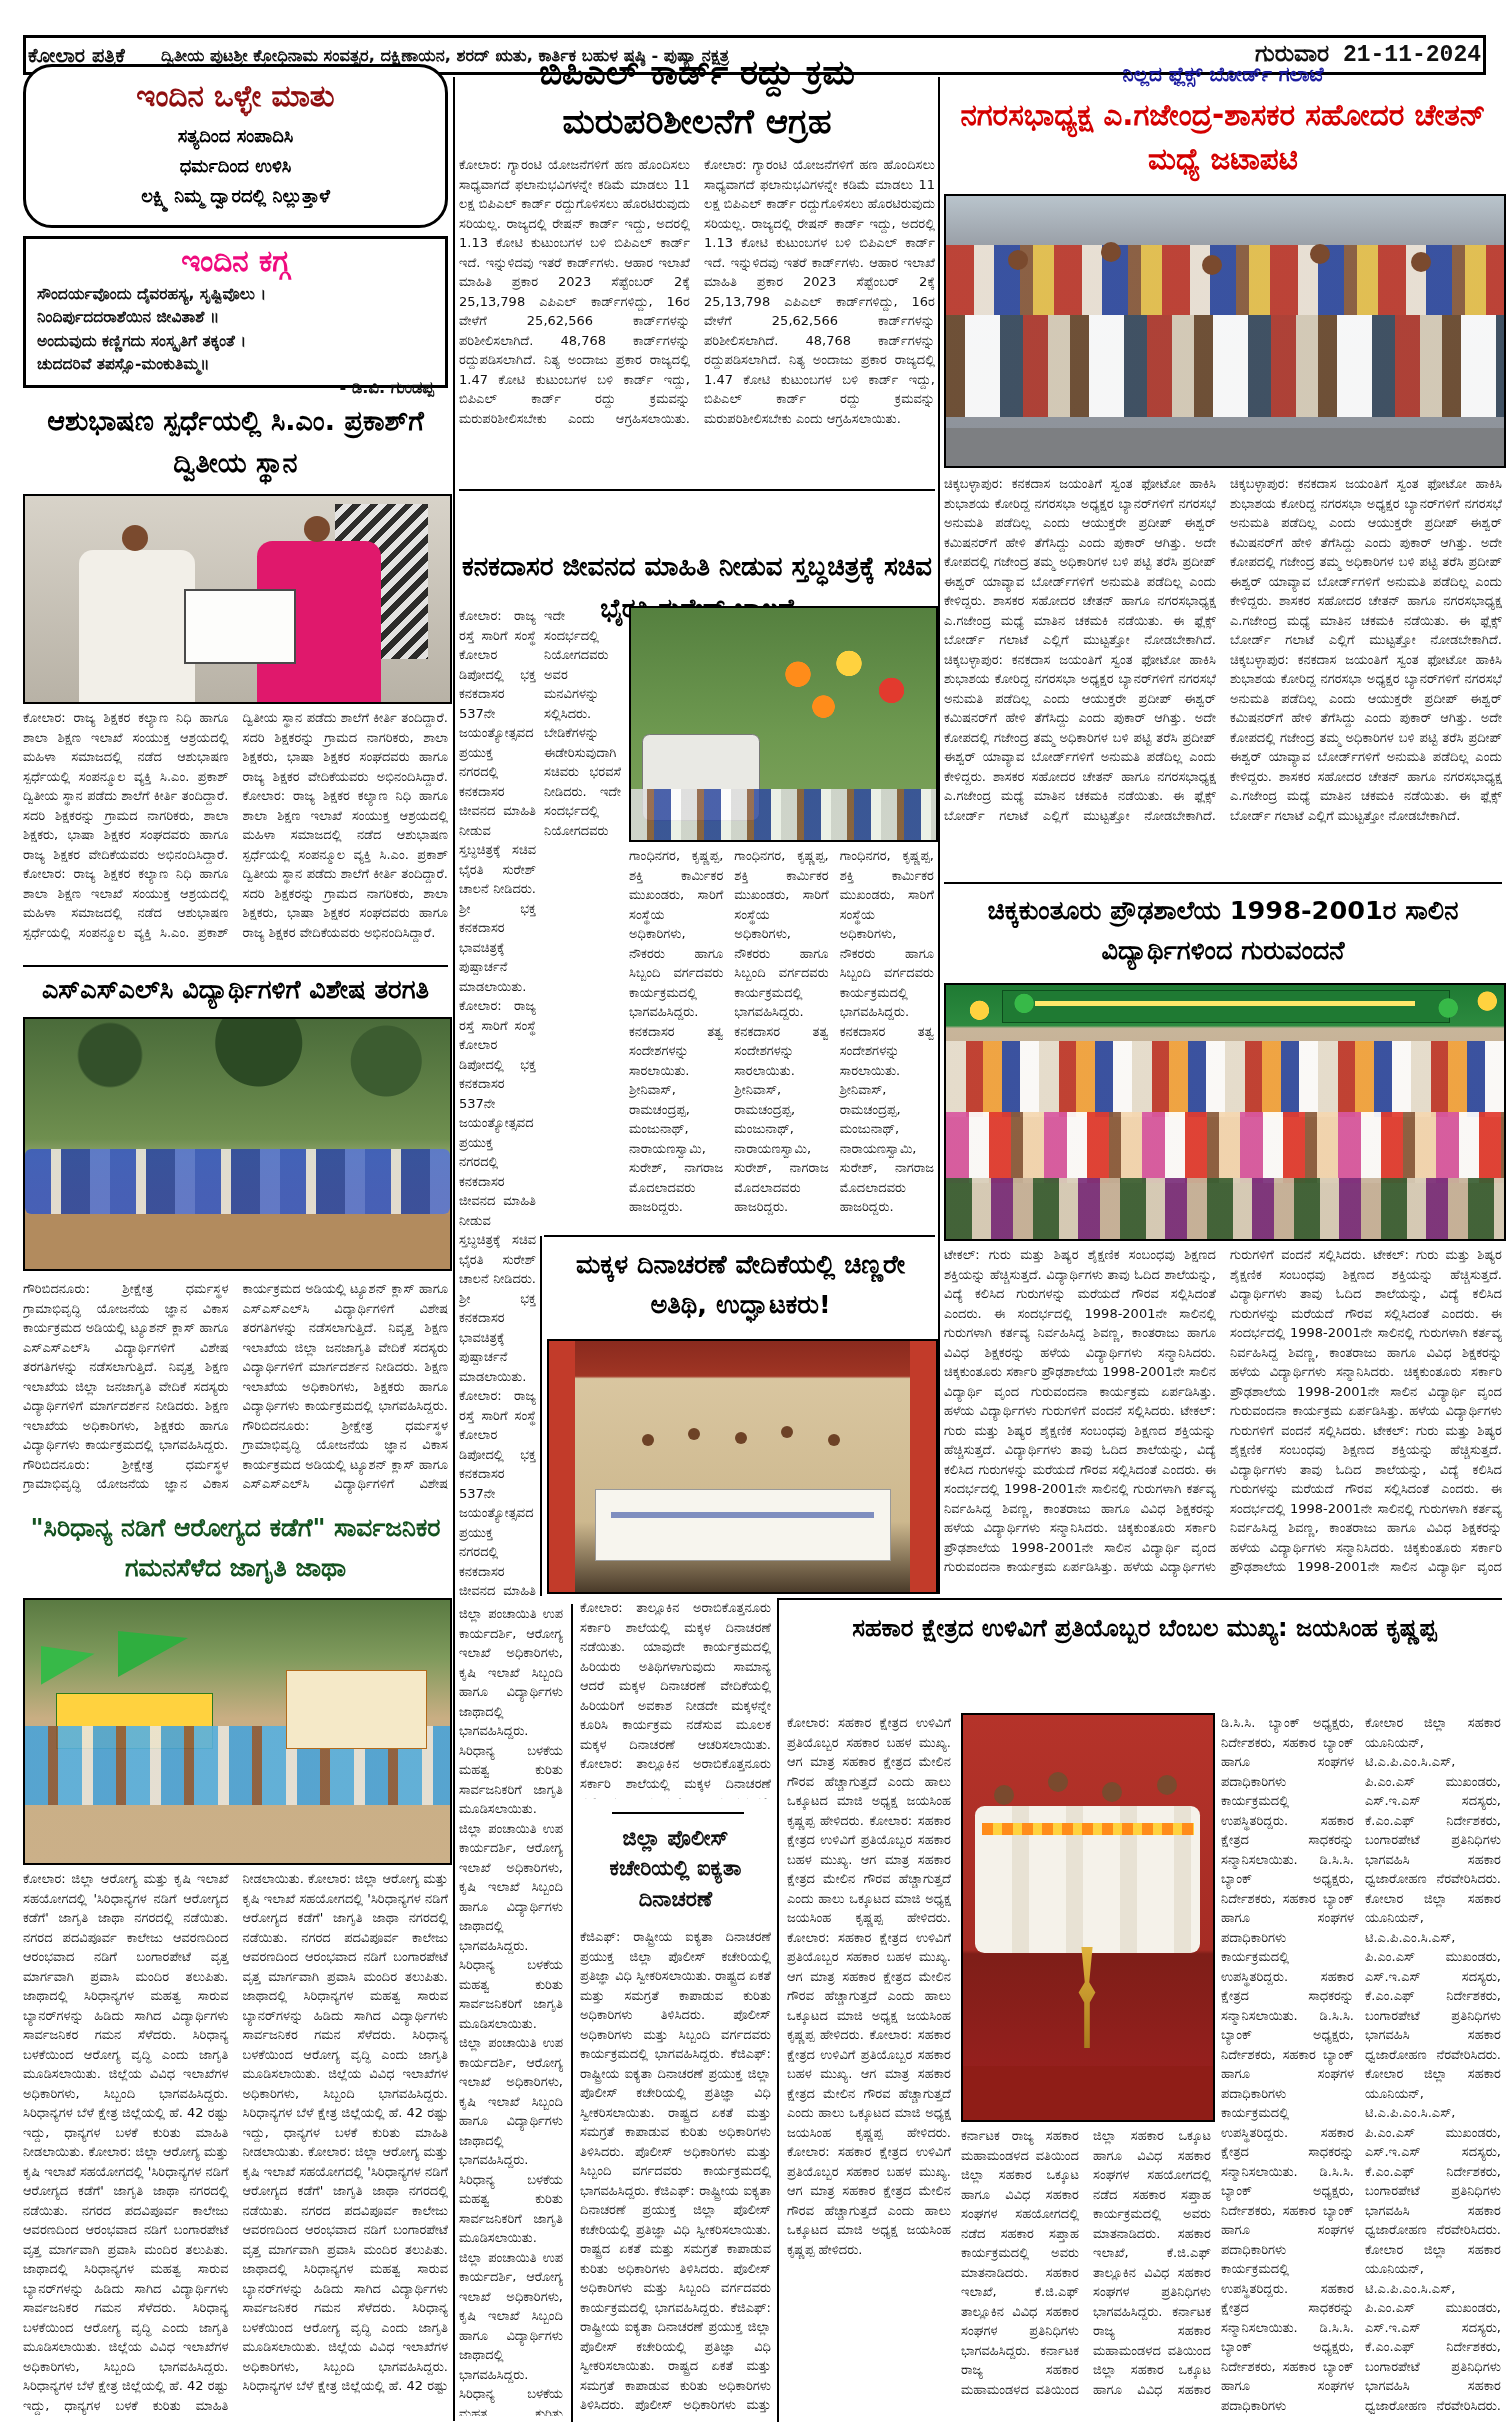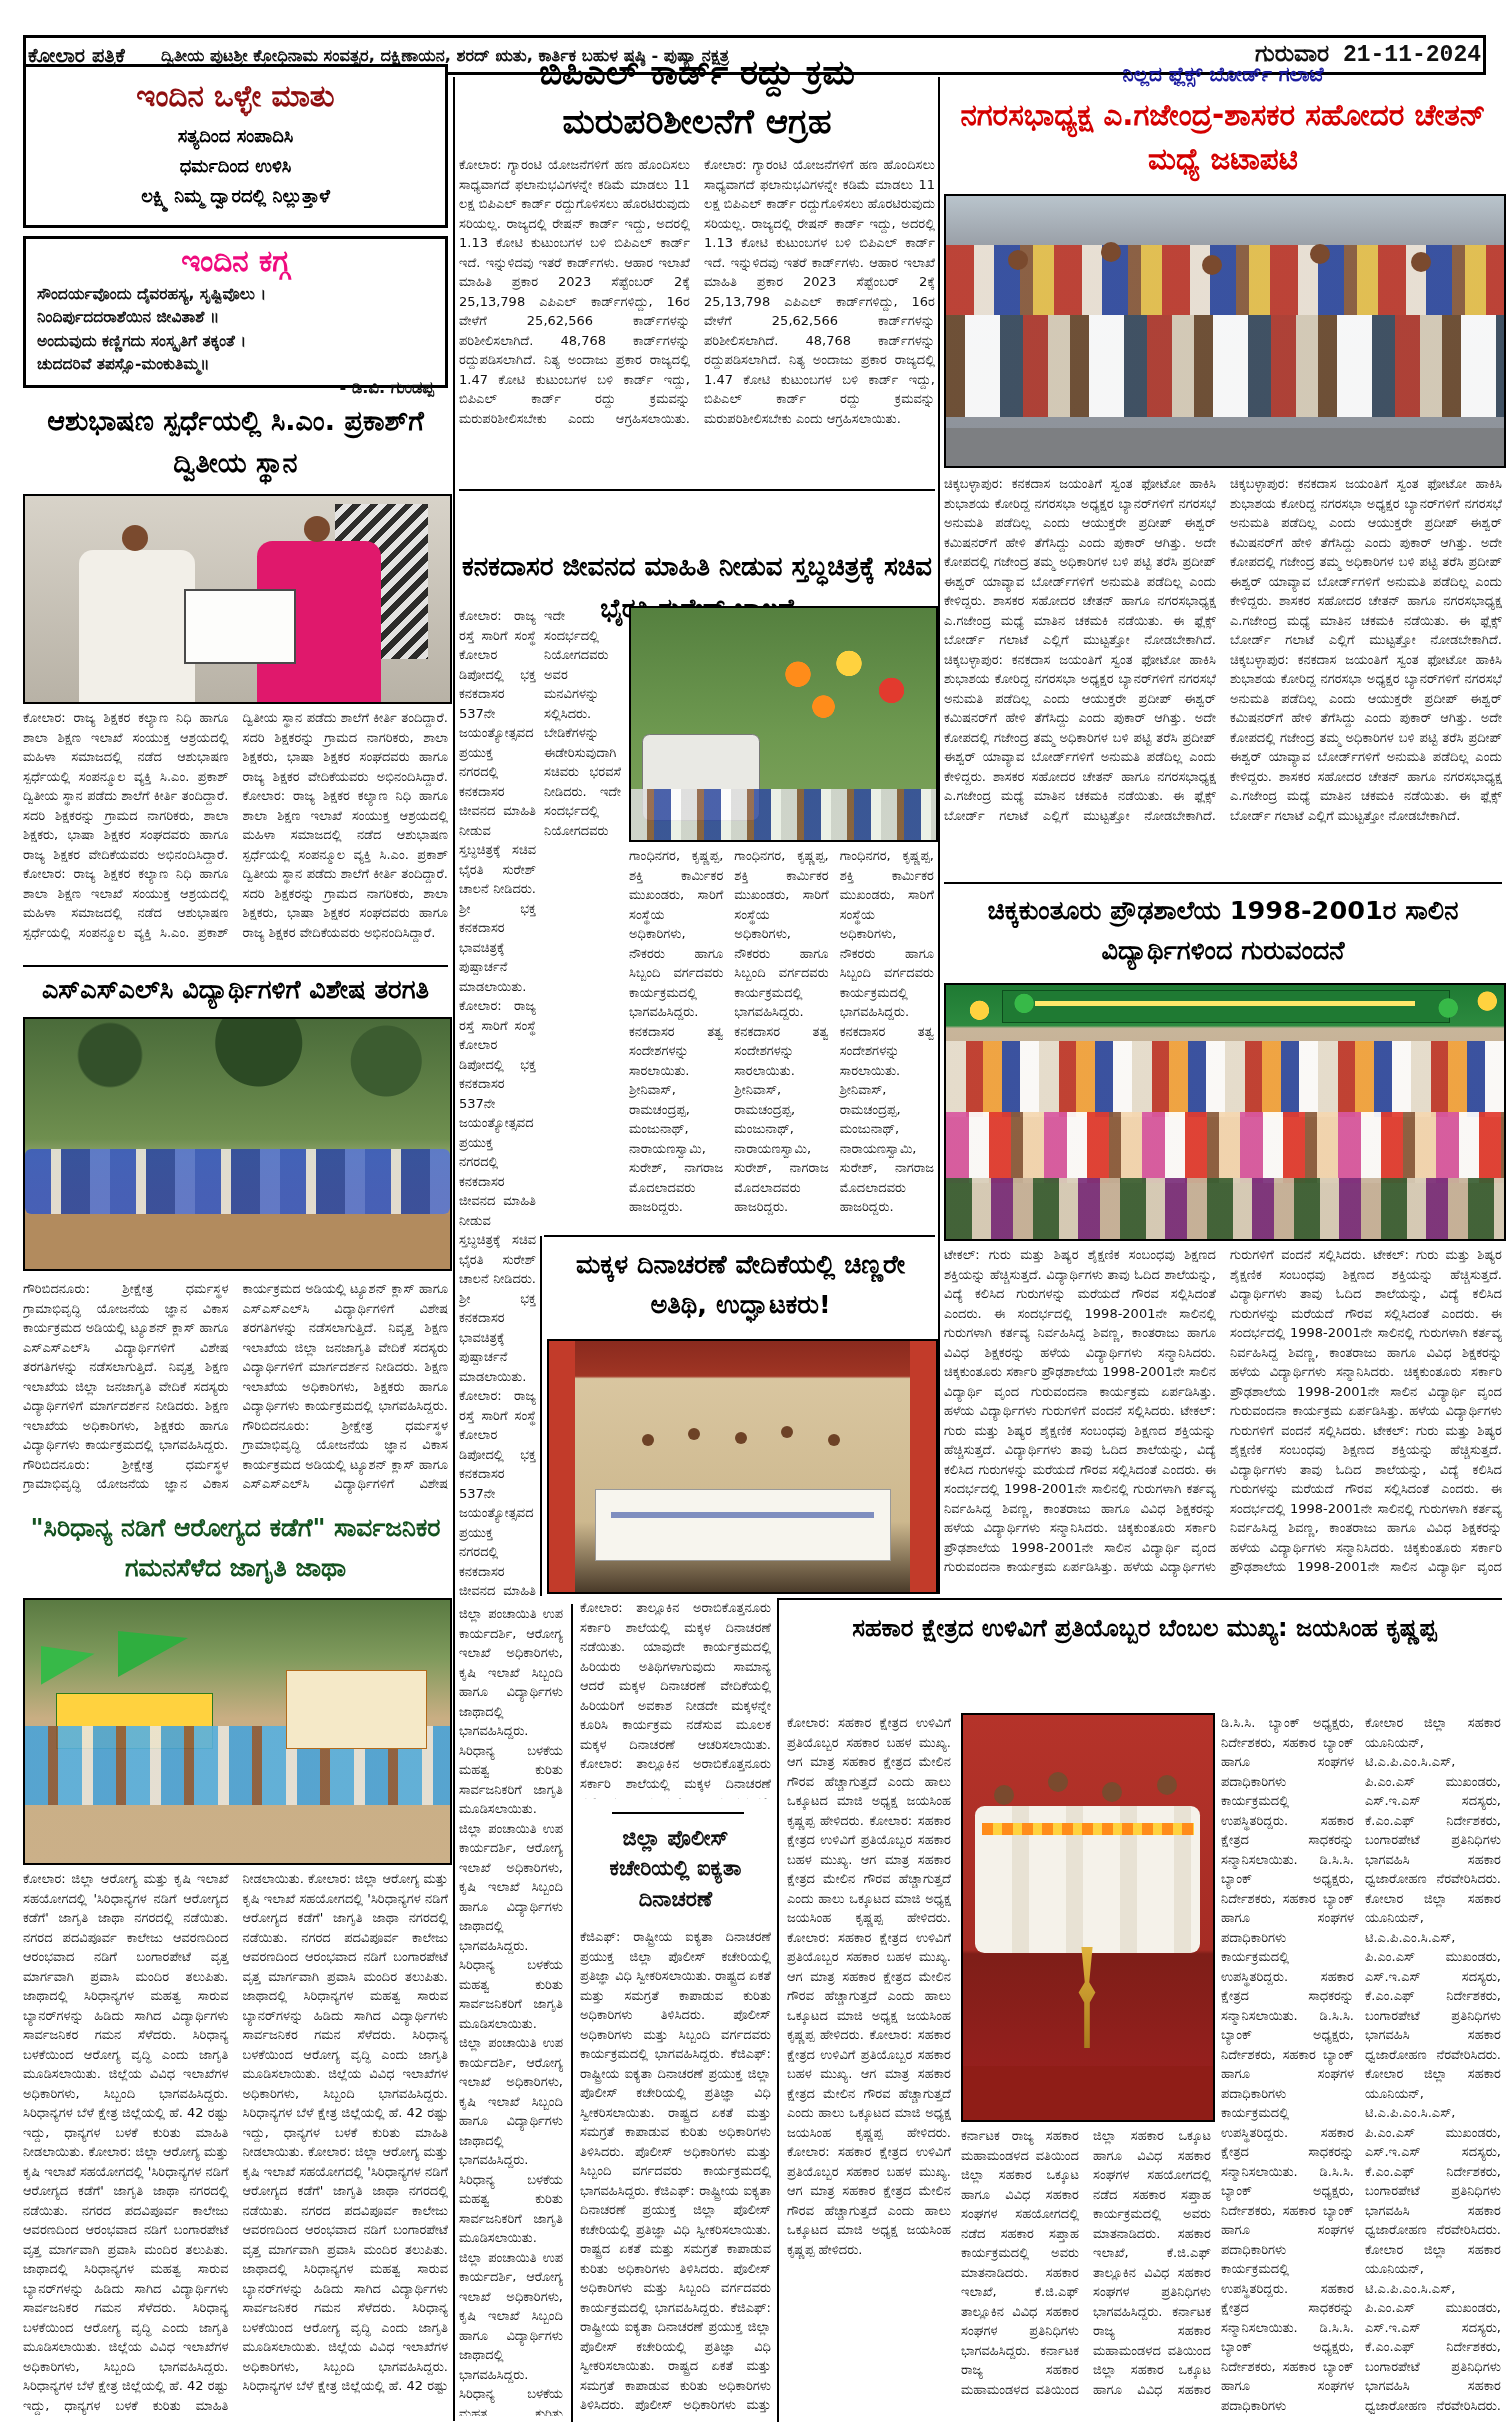--- a/index.html
+++ b/index.html
@@ -78,21 +78,21 @@
 <div class="abs vrule" style="left:938px;top:77px;height:1517px;"></div>
 <div class="abs vrule" style="left:540px;top:1236px;height:360px;"></div>
 <div class="abs vrule" style="left:571px;top:1604px;height:818px;"></div>
 <div class="abs vrule" style="left:777px;top:1598px;height:824px;"></div>
 <div class="abs hrule" style="left:23px;top:965px;width:425px;"></div>
 <div class="abs hrule" style="left:459px;top:489px;width:476px;"></div>
 <div class="abs hrule" style="left:544px;top:1235px;width:391px;"></div>
 <div class="abs hrule" style="left:944px;top:882px;width:558px;"></div>
 <div class="abs hrule" style="left:777px;top:1598px;width:725px;"></div>
 
-<div class="abs box" style="left:23px;top:64px;width:425px;height:164px;">
+<div class="abs box" style="left:23px;top:64px;width:425px;height:164px;border-radius:29px;">
   <div class="box-title gw-title">ಇಂದಿನ ಒಳ್ಳೇ ಮಾತು</div>
   <div class="box-line">ಸತ್ಯದಿಂದ ಸಂಪಾದಿಸಿ</div>
   <div class="box-line">ಧರ್ಮದಿಂದ ಉಳಿಸಿ</div>
   <div class="box-line">ಲಕ್ಷ್ಮಿ ನಿಮ್ಮ ದ್ವಾರದಲ್ಲಿ ನಿಲ್ಲುತ್ತಾಳೆ</div>
 </div>
 
 <div class="abs box" style="left:23px;top:236px;width:425px;height:152px;padding-top:3.1px;">
   <div class="box-title kagga-title" style="margin:1.5px 0 6.2px 0;">ಇಂದಿನ ಕಗ್ಗ</div>
   <div class="kagga-line">ಸೌಂದರ್ಯವೊಂದು ದೈವರಹಸ್ಯ, ಸೃಷ್ಟಿವೊಲು ।</div>
   <div class="kagga-line">ನಿಂದಿರ್ಪುದದರಾಶೆಯಿನ ಜೀವಿತಾಶೆ ॥</div>

